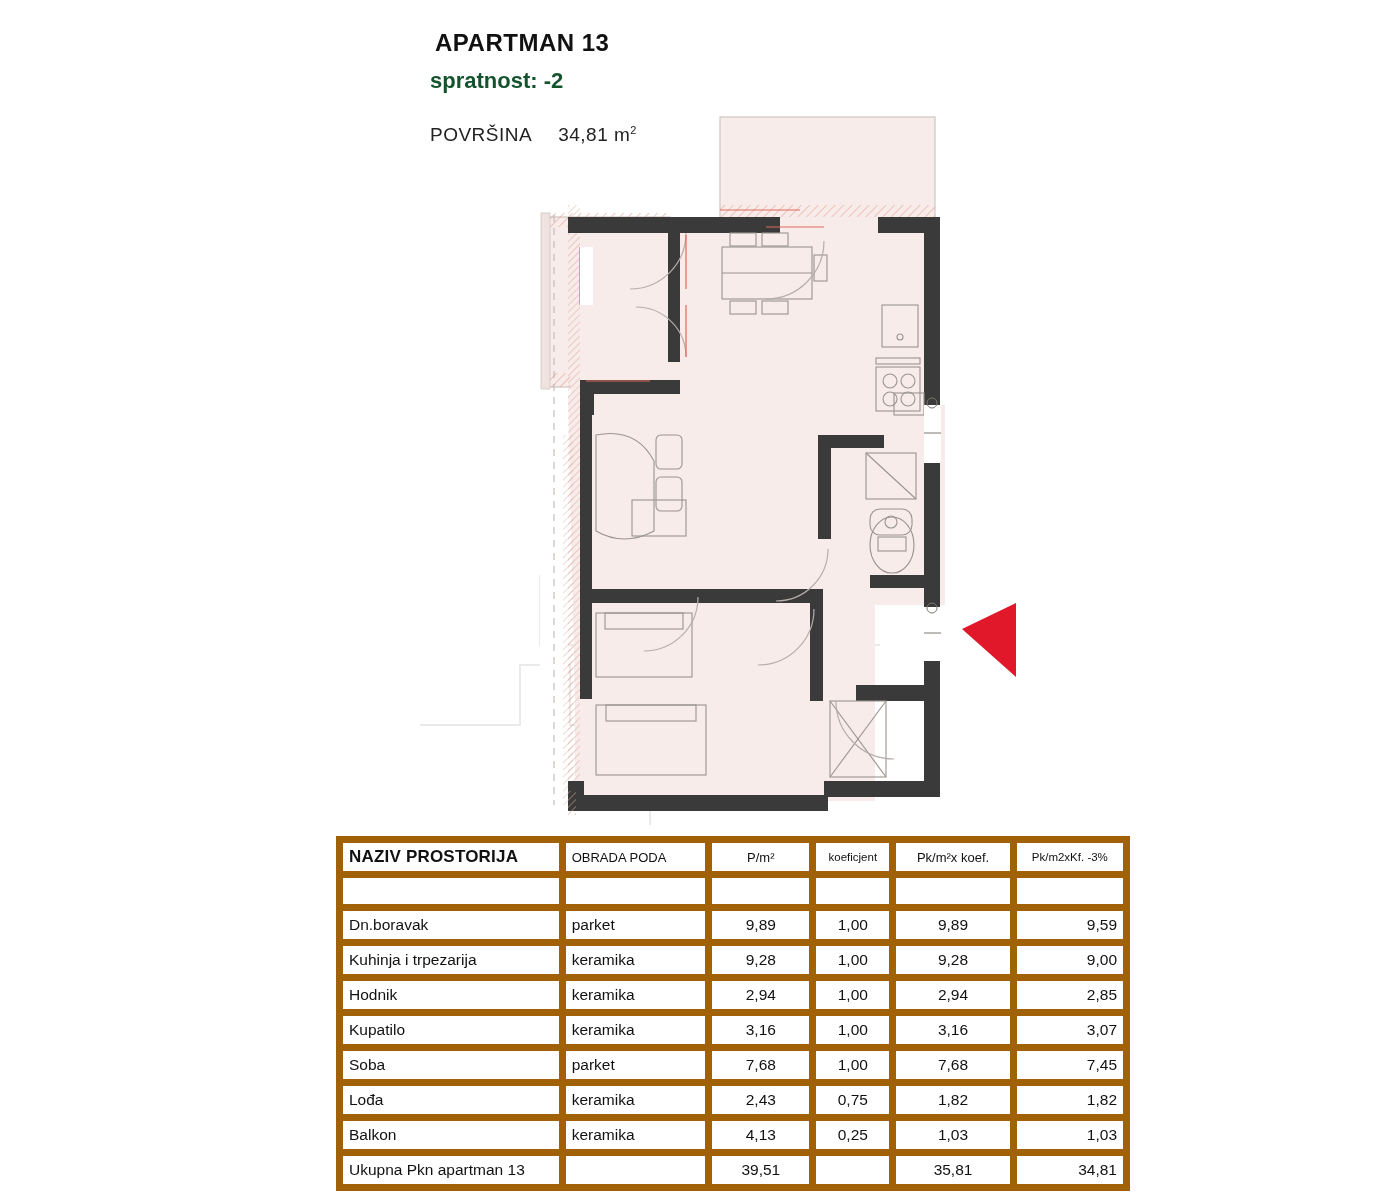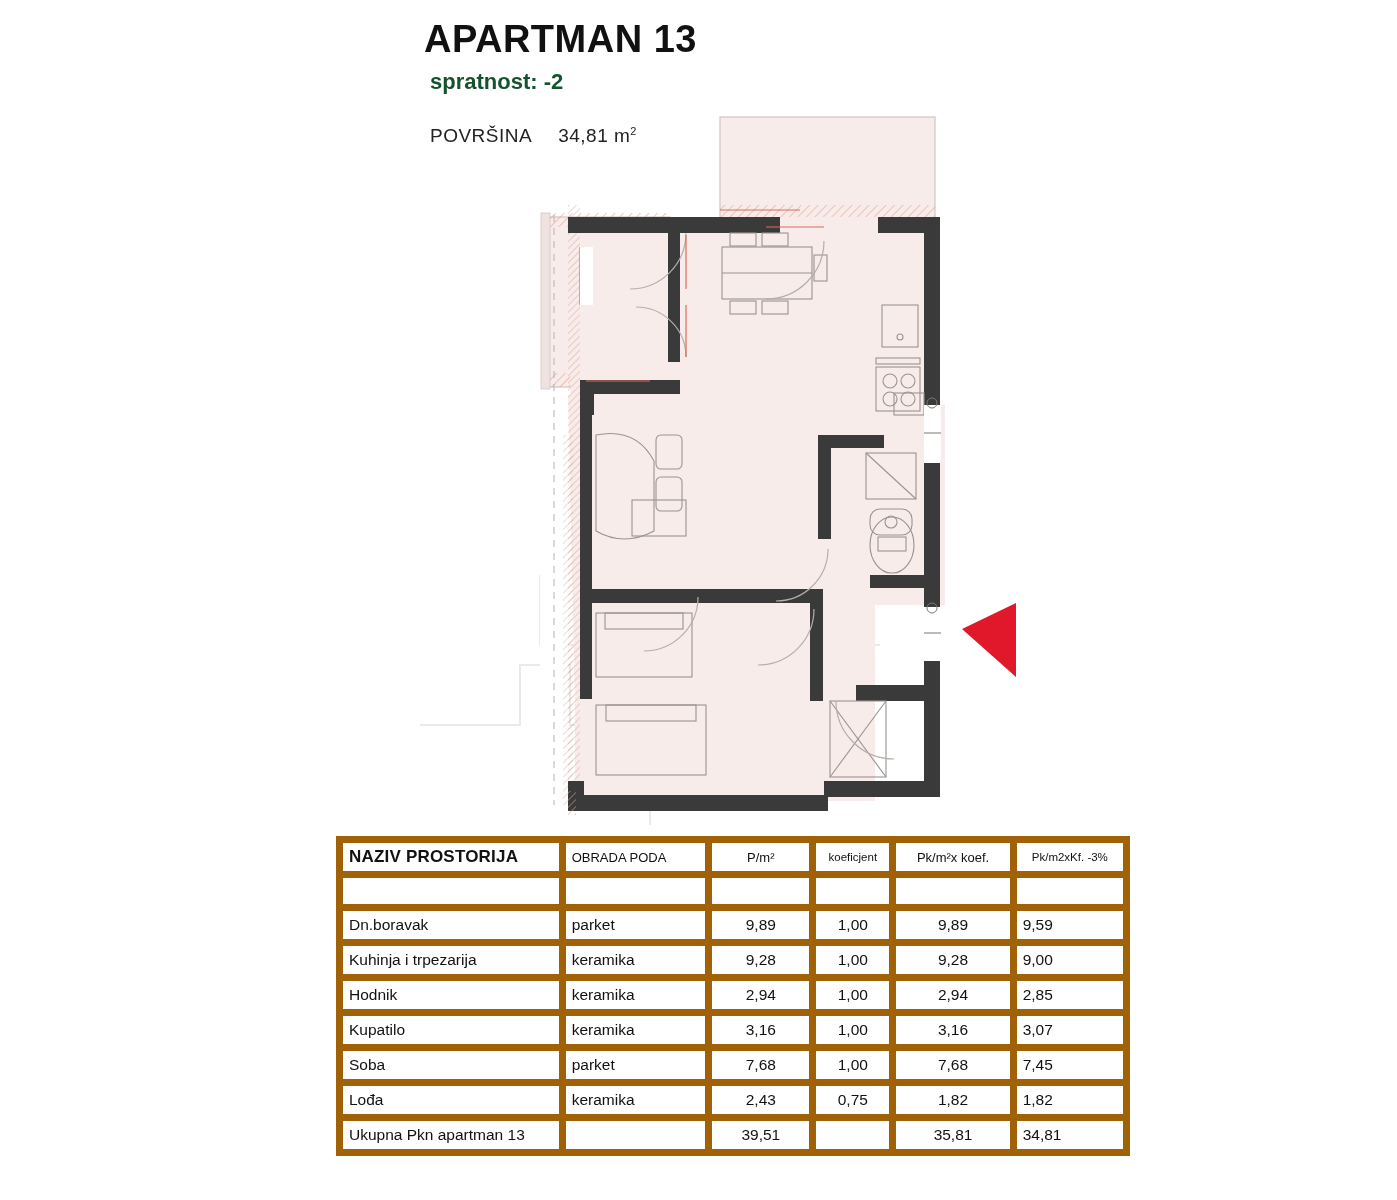--- a/index.html
+++ b/index.html
@@ -17,24 +17,24 @@
   }
 
   
   #header {
     position: absolute;
     left: 424px;
     top: 18px;
     width: 600px;
   }
   #title {
-    font-size: 38px;
+    font-size: 24px;
     font-weight: bold;
     letter-spacing: 0.5px;
-    margin: 0;
+    margin: 11px;
     color: #111;
   }
   #subtitle {
     font-size: 22px;
     font-weight: bold;
     margin: 8px 0 0 6px;
     color: #14532d;
   }
   #area-row {
     margin: 30px 0 0 6px;
@@ -85,21 +85,21 @@
     font-size: 13px;
   }
   table.room-table .hdr-tiny {
     font-size: 11.5px;
   }
   table.room-table .c-name { width: 238px; }
   table.room-table .c-floor { width: 152px; border-radius: 6px; }
   table.room-table .c-p { width: 102px; text-align: center; }
   table.room-table .c-koef { width: 66px; text-align: center; }
   table.room-table .c-pk { width: 124px; text-align: center; }
-  table.room-table .c-pkf { width: 110px; text-align: left; }
+  table.room-table .c-pkf { width: 110px; text-align: right; }
   table.room-table tr.spacer td { height: 20px; }
   table.room-table tr.total td { font-weight: normal; }
   table.room-table .center { text-align: center; }
 </style>
 </head>
 <body>
 
 <div id="header">
   <div id="title">APARTMAN 13</div>
   <div id="subtitle">spratnost: -2</div>
@@ -335,20 +335,28 @@
         <td class="c-pkf">7,45</td>
       </tr>
       <tr>
         <td class="c-name">Lođa</td>
         <td class="c-floor">keramika</td>
         <td class="c-p">2,43</td>
         <td class="c-koef">0,75</td>
         <td class="c-pk">1,82</td>
         <td class="c-pkf">1,82</td>
       </tr>
+      <tr>
+        <td class="c-name">Balkon</td>
+        <td class="c-floor">keramika</td>
+        <td class="c-p">4,13</td>
+        <td class="c-koef">0,25</td>
+        <td class="c-pk">1,03</td>
+        <td class="c-pkf">1,03</td>
+      </tr>
 
       <tr class="total">
         <td class="c-name">Ukupna Pkn apartman 13</td>
         <td class="c-floor"></td>
         <td class="c-p">39,51</td>
         <td class="c-koef"></td>
         <td class="c-pk">35,81</td>
         <td class="c-pkf">34,81</td>
       </tr>
     </tbody>

